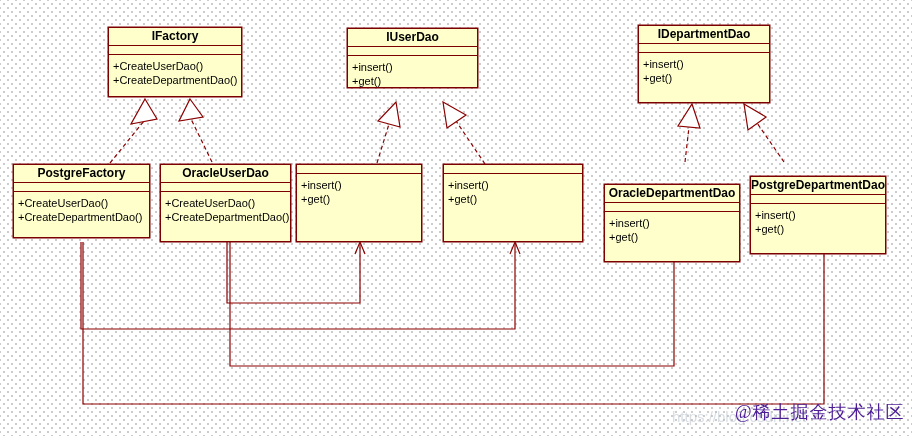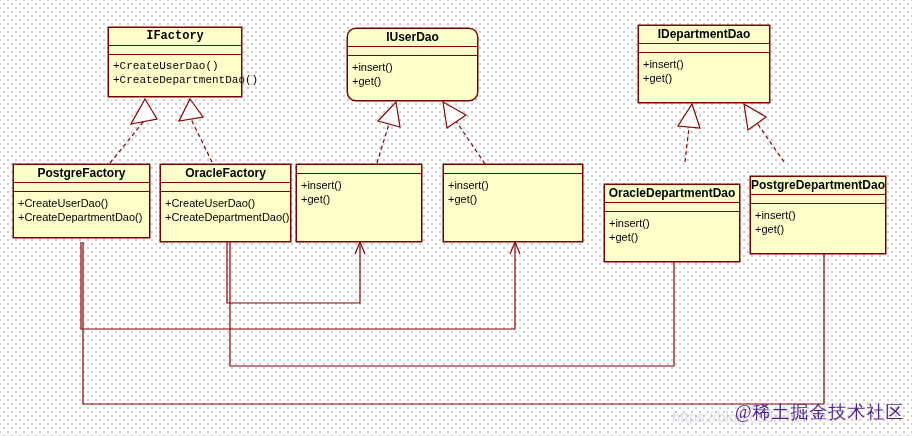--- a/index.html
+++ b/index.html
@@ -65,30 +65,30 @@
     <path d="M230,242 L230,366 L674,366 L674,243"></path>
     <path d="M83,242 L83,404 L824,404 L824,243"></path>
 
     <path d="M355,254 L360,242 L365,254"></path>
     <path d="M510,254 L515,242 L520,254"></path>
     <path d="M669,254 L674,242 L679,254"></path>
     <path d="M819,254 L824,242 L829,254"></path>
   </g>
 </svg>
 
-<div class="uml-class" style="left:108px;top:27px;width:134px;height:70px;font-family:Liberation Mono, monospace;">
+<div class="uml-class" style="left:108px;top:27px;width:134px;height:70px;">
   <div class="hd">IFactory</div>
   <div class="attrs"></div>
   <div class="ops">
     <div>+CreateUserDao()</div>
     <div>+CreateDepartmentDao()</div>
   </div>
 </div>
 
-<div class="uml-class" style="left:347px;top:28px;width:131px;height:73px;border-radius:9px;">
+<div class="uml-class" style="left:347px;top:28px;width:131px;height:60px;">
   <div class="hd">IUserDao</div>
   <div class="attrs"></div>
   <div class="ops">
     <div>+insert()</div>
     <div>+get()</div>
   </div>
 </div>
 
 <div class="uml-class" style="left:638px;top:25px;width:132px;height:78px;">
   <div class="hd">IDepartmentDao</div>
@@ -102,21 +102,21 @@
 <div class="uml-class" style="left:13px;top:164px;width:137px;height:74px;">
   <div class="hd">PostgreFactory</div>
   <div class="attrs"></div>
   <div class="ops">
     <div>+CreateUserDao()</div>
     <div>+CreateDepartmentDao()</div>
   </div>
 </div>
 
 <div class="uml-class" style="left:160px;top:164px;width:131px;height:78px;">
-  <div class="hd">OracleFactory</div>
+  <div class="hd">OracleUserDao</div>
   <div class="attrs"></div>
   <div class="ops">
     <div>+CreateUserDao()</div>
     <div>+CreateDepartmentDao()</div>
   </div>
 </div>
 
 <div class="uml-class" style="left:296px;top:164px;width:126px;height:78px;">
   <div class="attrs"></div>
   <div class="ops">

